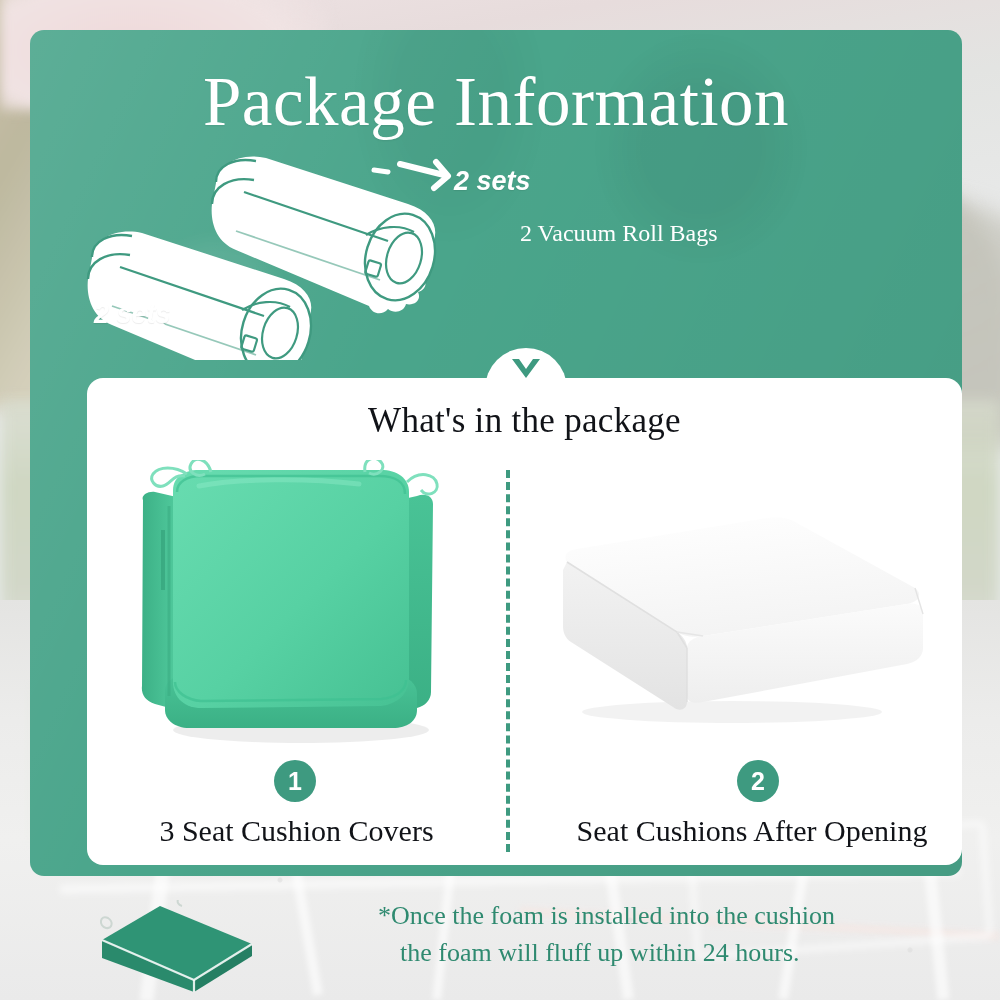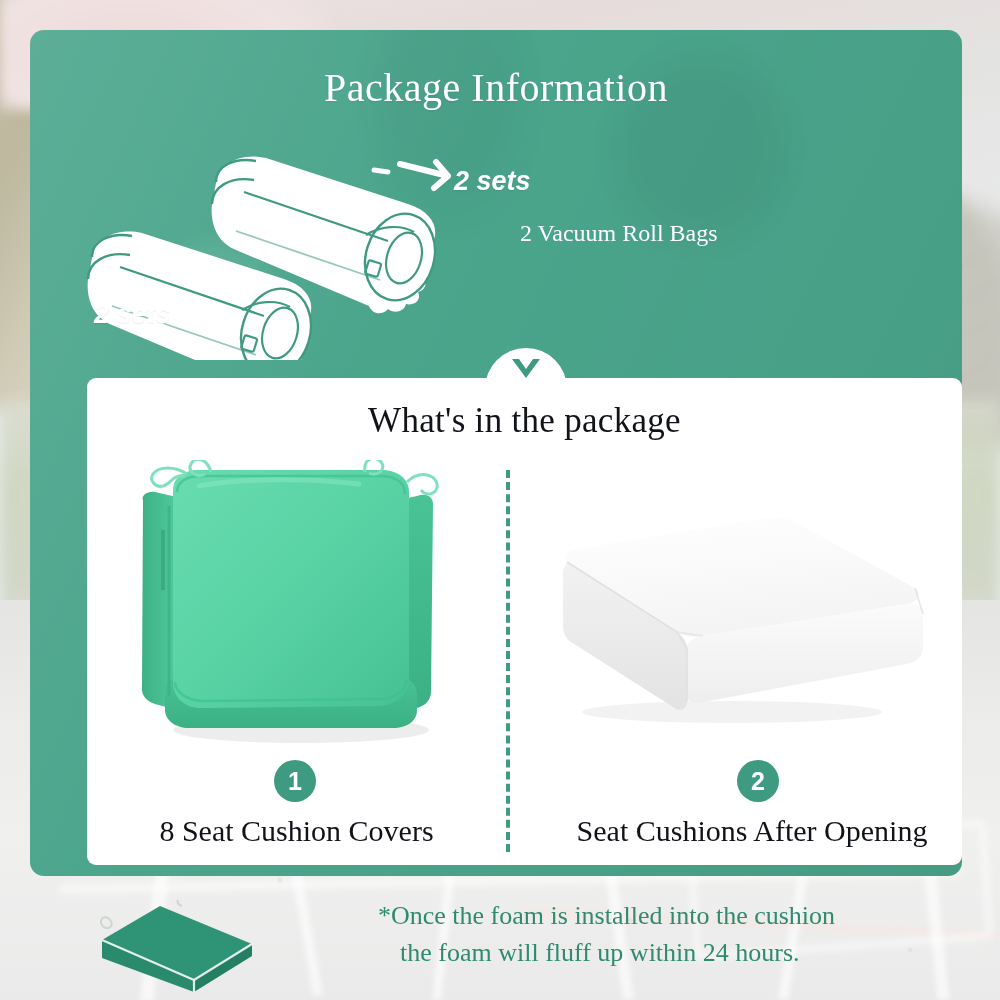--- a/index.html
+++ b/index.html
@@ -91,21 +91,21 @@
   }
   #panel .sheen {
     position:absolute; inset:0;
     background:linear-gradient(115deg, rgba(255,255,255,.10) 0%, rgba(255,255,255,0) 38%, rgba(0,0,0,.06) 100%);
   }
 
   
   #title {
     position:absolute; left:0; top:38px; width:932px;
     text-align:center; color:#ffffff;
-    font-size:40px; line-height:1; font-weight:400;
+    font-size:69px; line-height:1; font-weight:400;
     letter-spacing:.5px;
     text-shadow:0 1px 2px rgba(0,0,0,.07);
   }
 
   
   #bags { position:absolute; left:40px; top:100px; width:440px; height:230px; }
   #bags svg { display:block; }
 
   .setlabel {
     position:absolute; color:#fff;
@@ -121,21 +121,21 @@
   
   #bagtext {
     position:absolute; left:490px; top:186px; width:430px;
     color:#ffffff; font-size:24px; line-height:1.46;
     white-space:nowrap;
   }
 
   
   #card {
     position:absolute; left:57px; top:348px; width:875px; height:487px;
-    background:#ffffff; border-radius:9px;
+    background:#ffffff; border-radius:16px;
   }
   
   #notch {
     position:absolute; left:455px; top:318px; width:82px; height:42px;
     background:#ffffff;
     border-radius:41px 41px 0 0;
   }
   #chev {
     position:absolute; left:479px; top:326px; width:34px; height:26px;
   }
@@ -360,21 +360,21 @@
         <path d="M40 66 L150 136 L160 152" stroke="#e0e0e0" stroke-width="1.6" fill="none"></path>
         <path d="M150 136 L176 140" stroke="#e6e6e6" stroke-width="1.4" fill="none"></path>
         <path d="M160 152 L160 206" stroke="#dedede" stroke-width="1.4" fill="none"></path>
         <path d="M388 92 L396 118" stroke="#e4e4e4" stroke-width="1.4" fill="none"></path>
       </svg>
     </div>
 
     <div class="badge" id="badge-1">1</div>
     <div class="badge" id="badge-2">2</div>
 
-    <div class="caption" id="cap-1">8 Seat Cushion Covers</div>
+    <div class="caption" id="cap-1">3 Seat Cushion Covers</div>
     <div class="caption" id="cap-2">Seat Cushions After Opening</div>
   </div>
 </div>
 
 <div id="footer">
 
   <div id="foot-box">
     <svg width="158" height="92" viewBox="0 0 158 92" fill="none">
       <path d="M4 40 L62 6 L154 44 L96 80 Z" fill="#2f9475"></path>
       <path d="M4 40 L96 80 L96 92 L4 58 Z" fill="#2a8a6c"></path>

